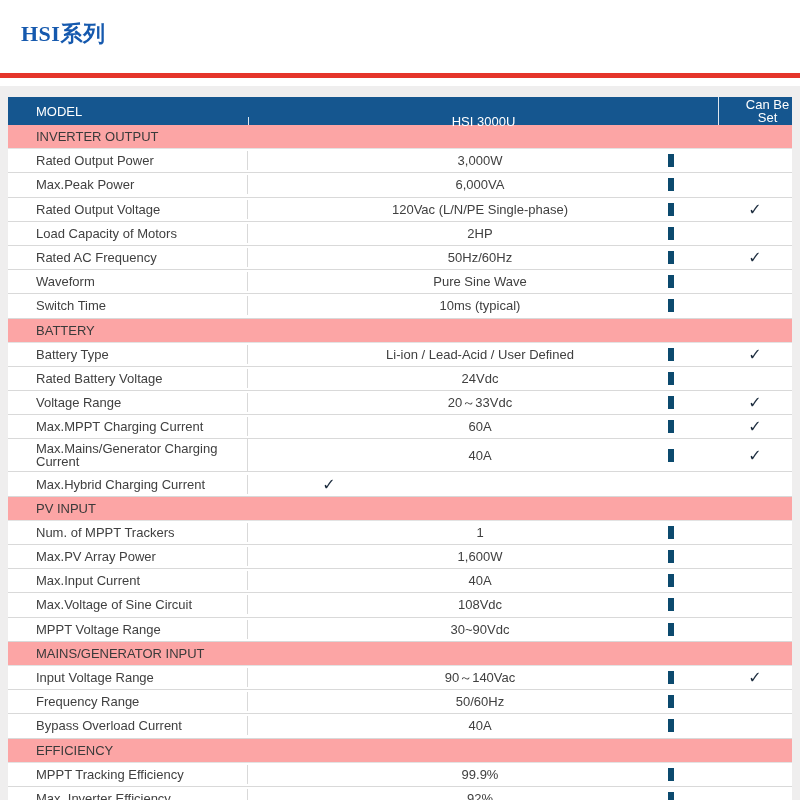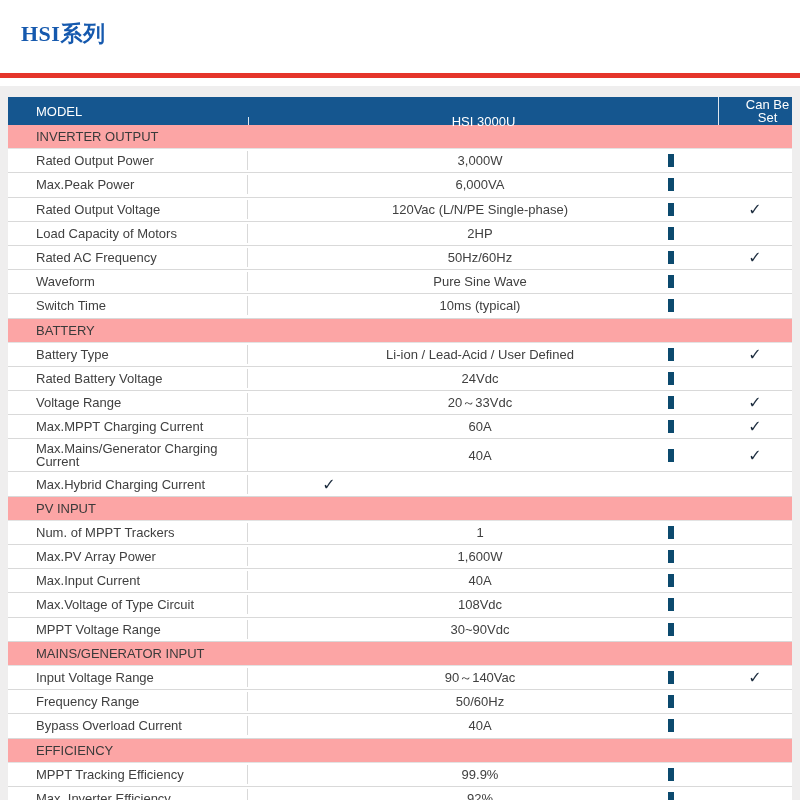--- a/index.html
+++ b/index.html
@@ -129,21 +129,21 @@
           <div class="cell cell-label">Max.PV Array Power</div>
           <div class="cell cell-value">1,600W</div>
           <div class="cell cell-check"></div>
         </div>
         <div class="row">
           <div class="cell cell-label">Max.Input Current</div>
           <div class="cell cell-value">40A</div>
           <div class="cell cell-check"></div>
         </div>
         <div class="row">
-          <div class="cell cell-label">Max.Voltage of Type Circuit</div>
+          <div class="cell cell-label">Max.Voltage of Sine Circuit</div>
           <div class="cell cell-value">108Vdc</div>
           <div class="cell cell-check"></div>
         </div>
         <div class="row">
           <div class="cell cell-label">MPPT Voltage Range</div>
           <div class="cell cell-value">30~90Vdc</div>
           <div class="cell cell-check"></div>
         </div>
         <div class="section-row">MAINS/GENERATOR INPUT</div>
         <div class="row">

